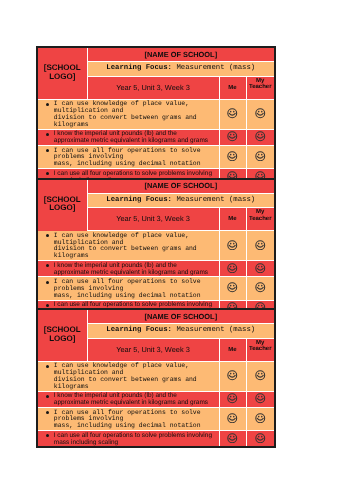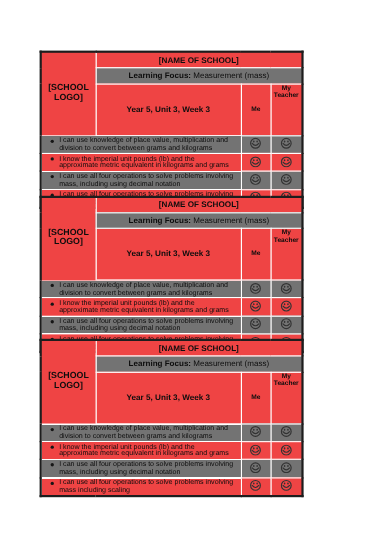--- a/index.html
+++ b/index.html
@@ -8,31 +8,31 @@
   *{-webkit-font-smoothing:antialiased;box-sizing:content-box;}
 
   
   .sheet{position:absolute;left:36px;width:240px;}
 
   table.grid{border-collapse:collapse;width:240px;table-layout:fixed;border:2px solid #1d1d1d;box-sizing:border-box;}
   table.grid td{padding:0;vertical-align:middle;border:0 solid #ffffff;}
 
   
   .dk{background:#ef4444;}
-  .lt{background:#737373;}
+  .lt{background:#fdba74;font-family:Liberation Mono, monospace;}
   .ctr{text-align:center;}
 
   
   table.grid td.sep{border-bottom:1px solid #ffffff;}
   table.grid td.vsep{border-right:1px solid #ffffff;}
 
   
   table.grid td.hdr1{font-size:7.4px;font-weight:bold;color:#0d0d0d;height:13.2px;padding:0;line-height:1;}
   table.grid td.hdr2{font-size:7.3px;color:#0d0d0d;height:13.4px;padding:0;line-height:1;}
-  table.grid td.hdr3{font-size:7.4px;font-weight:bold;color:#0d0d0d;height:14.0px;padding:16px;line-height:1;}
+  table.grid td.hdr3{font-size:7.4px;font-weight:normal;color:#0d0d0d;height:14.0px;padding:4px;line-height:1;}
   table.grid td.colhead{font-size:6.0px;font-weight:bold;color:#0d0d0d;height:14.0px;padding:1.1px 0 0;line-height:6.6px;vertical-align:top;}
   table.grid td.colhead1{font-size:6.0px;font-weight:bold;color:#0d0d0d;height:14.0px;padding:0.8px 0 0;line-height:6.6px;vertical-align:middle;}
 
   
   table.grid td.logo{font-size:8px;font-weight:bold;color:#0d0d0d;text-align:center;line-height:8.6px;margin-top:40px;}
   table.grid td.logo > span{display:block;position:relative;top:-0.7px;}
 
   
   table.grid td.obj{font-size:6.45px;color:#0d0d0d;padding:0;position:relative;text-align:left;height:15.1px;}
   table.grid td.obj > span.objtext{display:block;line-height:6.8px;padding:1.75px 2px 0px 15.8px;}

